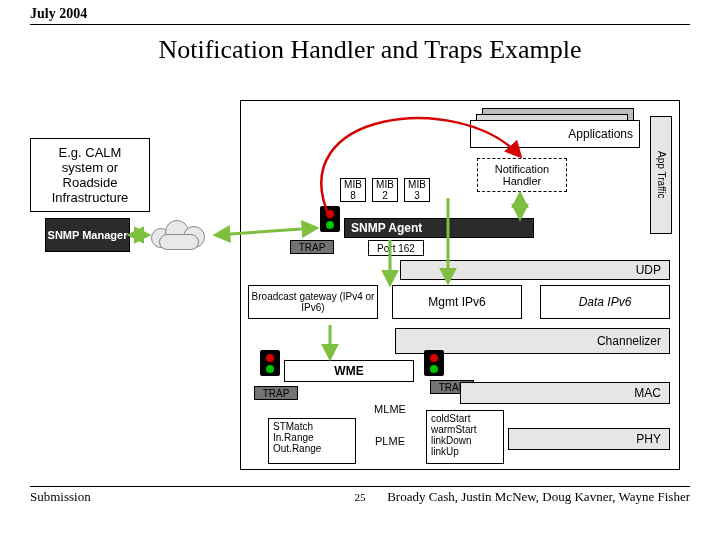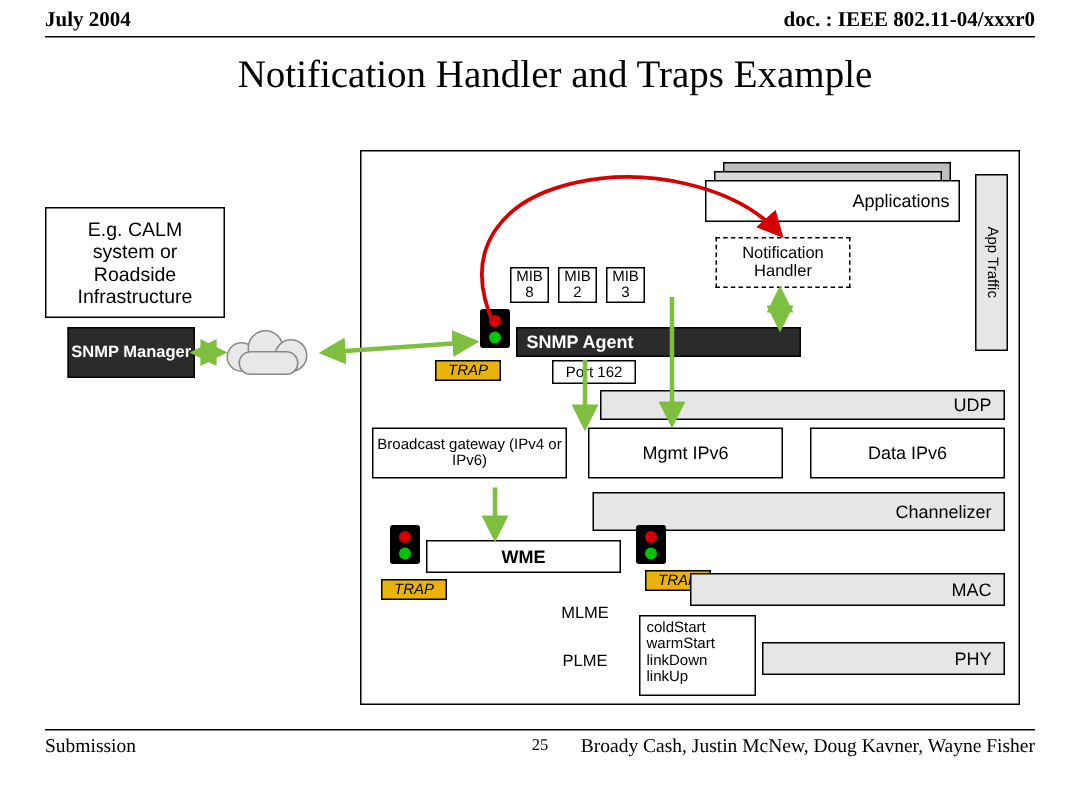--- a/index.html
+++ b/index.html
@@ -10,21 +10,21 @@
   .stage { position: relative; width: 660px; height: 410px; margin: 0 auto; }
   .abs { position: absolute; }
   
   .frame { border: 1.5px solid #000; }
   
   .anno { border: 1px solid #000; background: #fff; font-family: Arial, sans-serif; font-size: 13px; text-align: center; padding: 6px 8px; }
   
   .box { border: 1px solid #000; background: #fff; font-family: Arial, sans-serif; font-size: 12px; text-align: center; display: flex; align-items:center; justify-content:center; }
   .box-sm { font-size: 10px; }
   .dark { background:#2b2b2b; color:#fff; font-weight:bold; }
-  .gray { background:#eab308;font-style:italic; }
+  .gray { background:#737373; }
   .ltgray { background:#e6e6e6; }
   .dashed { border:1.5px dashed #000; }
   
   .stack { position:absolute; border:1px solid #000; background:#bdbdbd; }
   
   .tl { width:20px; height:26px; background:#000; border-radius:2px; display:flex; flex-direction:column; align-items:center; justify-content:space-around; padding:2px 0; }
   .tl span { width:8px; height:8px; border-radius:50%; }
   .tl .r { background:#d60000; }
   .tl .g { background:#00c400; }
   
@@ -35,21 +35,20 @@
   
   .footer-line { margin: 6px 30px 0; border-top: 1.5px solid #000; }
   .footer { display:flex; justify-content:space-between; align-items:center; padding: 2px 30px 0; font-size: 13px; }
   .pgnum { position:absolute; left:50%; transform:translateX(-50%); font-size:11px; }
 </style>
 </head>
 <body>
 
 <div class="header">
   <span>July 2004</span>
-  <span>doc. : IEEE 802.11-04/xxxr0</span>
 </div>
 <div class="header-line"></div>
 
 <h1 class="title">Notification Handler and Traps Example</h1>
 
 <div class="stage">
 
   <div class="abs frame" style="left:210px; top:30px; width:440px; height:370px;"></div>
 
   <div class="stack" style="left:452px; top:38px; width:152px; height:28px;"></div>
@@ -79,39 +78,40 @@
       <span class="g"></span>
     </div>
   <div class="abs box dark" style="left:314px; top:148px; width:190px; height:20px; justify-content:flex-start; padding-left:6px;">SNMP Agent</div>
   <div class="abs box box-sm gray" style="left:260px; top:170px; width:44px; height:14px;">TRAP</div>
   <div class="abs box box-sm" style="left:338px; top:170px; width:56px; height:16px;">Port 162</div>
 
   <div class="abs box ltgray" style="left:370px; top:190px; width:270px; height:20px; justify-content:flex-end; padding-right:8px;">UDP</div>
 
   <div class="abs box" style="left:218px; top:215px; width:130px; height:34px; font-size:10px;">Broadcast gateway (IPv4 or IPv6)</div>
   <div class="abs box" style="left:362px; top:215px; width:130px; height:34px;">Mgmt IPv6</div>
-  <div class="abs box" style="left:510px; top:215px; width:130px; height:34px;">Data IPv6</div>
+  <div class="abs box" style="left:510px; top:215px; width:130px; height:34px;font-style:italic;">Data IPv6</div>
 
   <div class="abs box ltgray" style="left:365px; top:258px; width:275px; height:26px; justify-content:flex-end; padding-right:8px;">Channelizer</div>
 
   <div class="abs tl" style="left:230px; top:280px;">
       <span class="r"></span>
       <span class="g"></span>
     </div>
   <div class="abs box" style="left:254px; top:290px; width:130px; height:22px; font-weight:bold;">WME</div>
   <div class="abs tl" style="left:394px; top:280px;">
       <span class="r"></span>
       <span class="g"></span>
     </div>
   <div class="abs box box-sm gray" style="left:224px; top:316px; width:44px; height:14px;">TRAP</div>
   <div class="abs box box-sm gray" style="left:400px; top:310px; width:44px; height:14px;">TRAP</div>
 
   <div class="abs box ltgray" style="left:430px; top:312px; width:210px; height:22px; justify-content:flex-end; padding-right:8px;">MAC</div>
   <div class="abs box" style="left:330px; top:330px; width:60px; height:18px; border:none; font-size:11px;">MLME</div>
 
+  <div class="abs box" style="left:238px; top:348px; width:88px; height:46px; font-size:10px; white-space:pre-line; text-align:left; padding:2px 4px; align-items:flex-start;">STMatch In.Range Out.Range</div>
   <div class="abs box" style="left:396px; top:340px; width:78px; height:54px; font-size:10px; white-space:pre-line; text-align:left; padding:2px 4px; align-items:flex-start;">coldStart warmStart linkDown linkUp</div>
 
   <div class="abs box" style="left:330px; top:362px; width:60px; height:18px; border:none; font-size:11px;">PLME</div>
   <div class="abs box ltgray" style="left:478px; top:358px; width:162px; height:22px; justify-content:flex-end; padding-right:8px;">PHY</div>
 
   <svg class="arrows">
     <defs>
       <marker id="ah" viewBox="0 0 10 10" refX="8" refY="5" markerWidth="6" markerHeight="6" orient="auto-start-reverse">
         <path d="M0,0 L10,5 L0,10 z" fill="#7fbf3f"></path>
       </marker>

